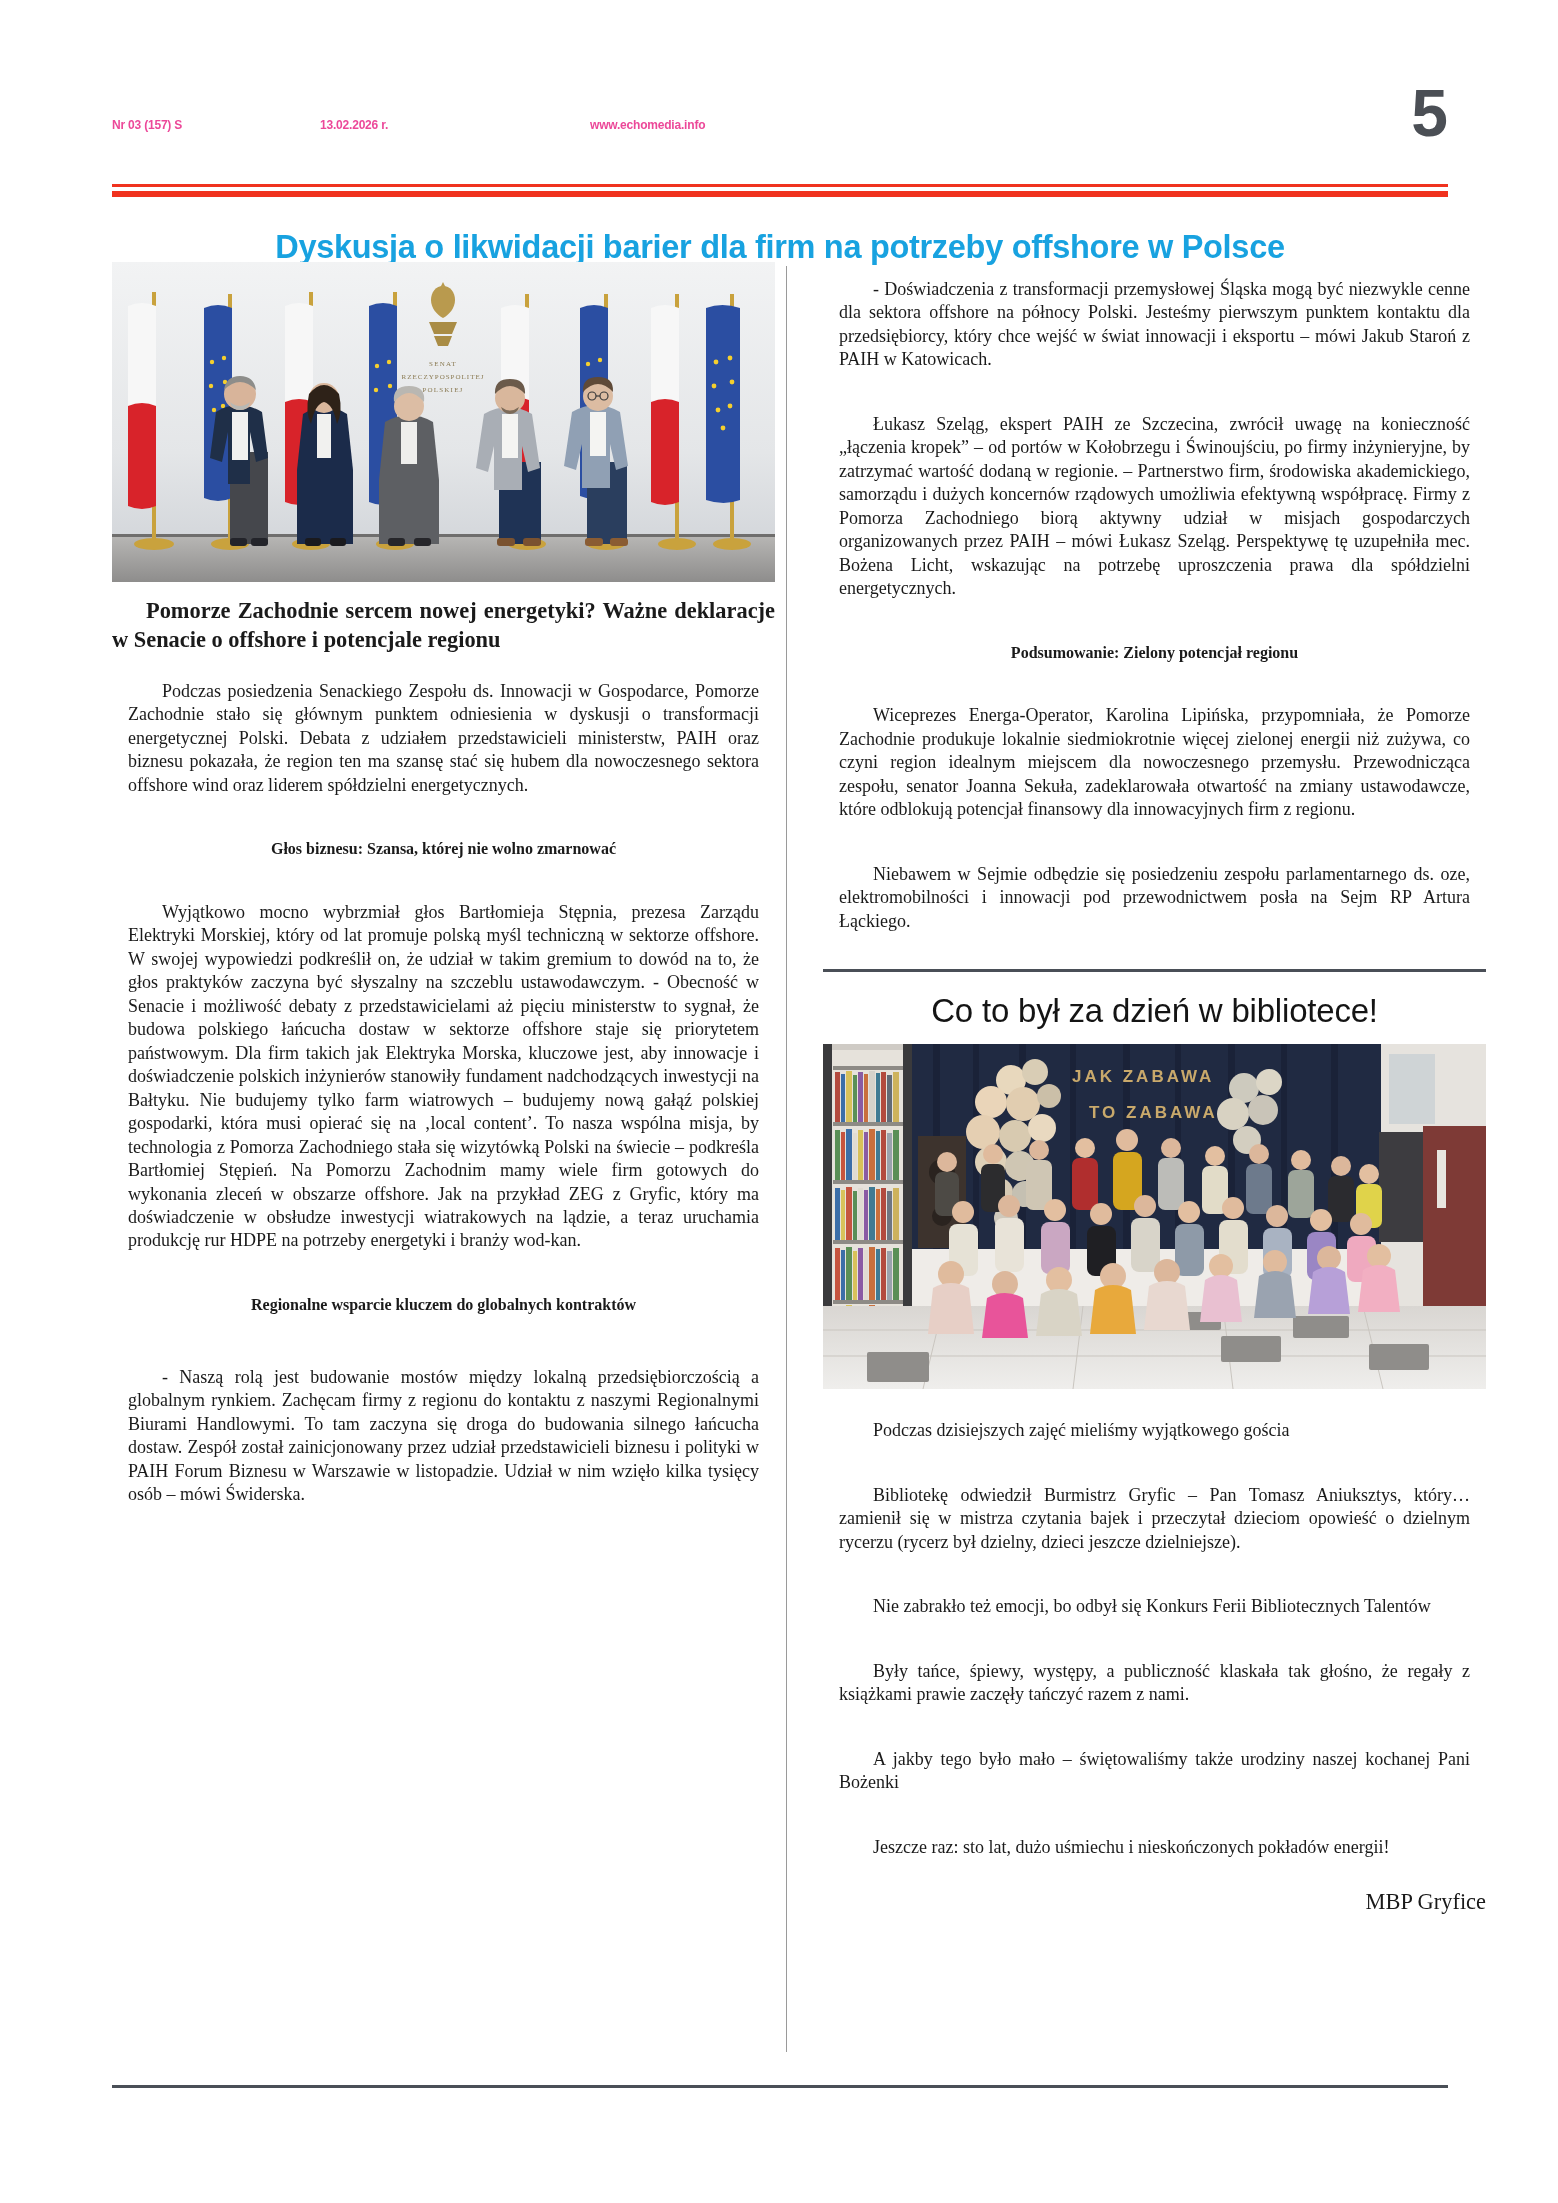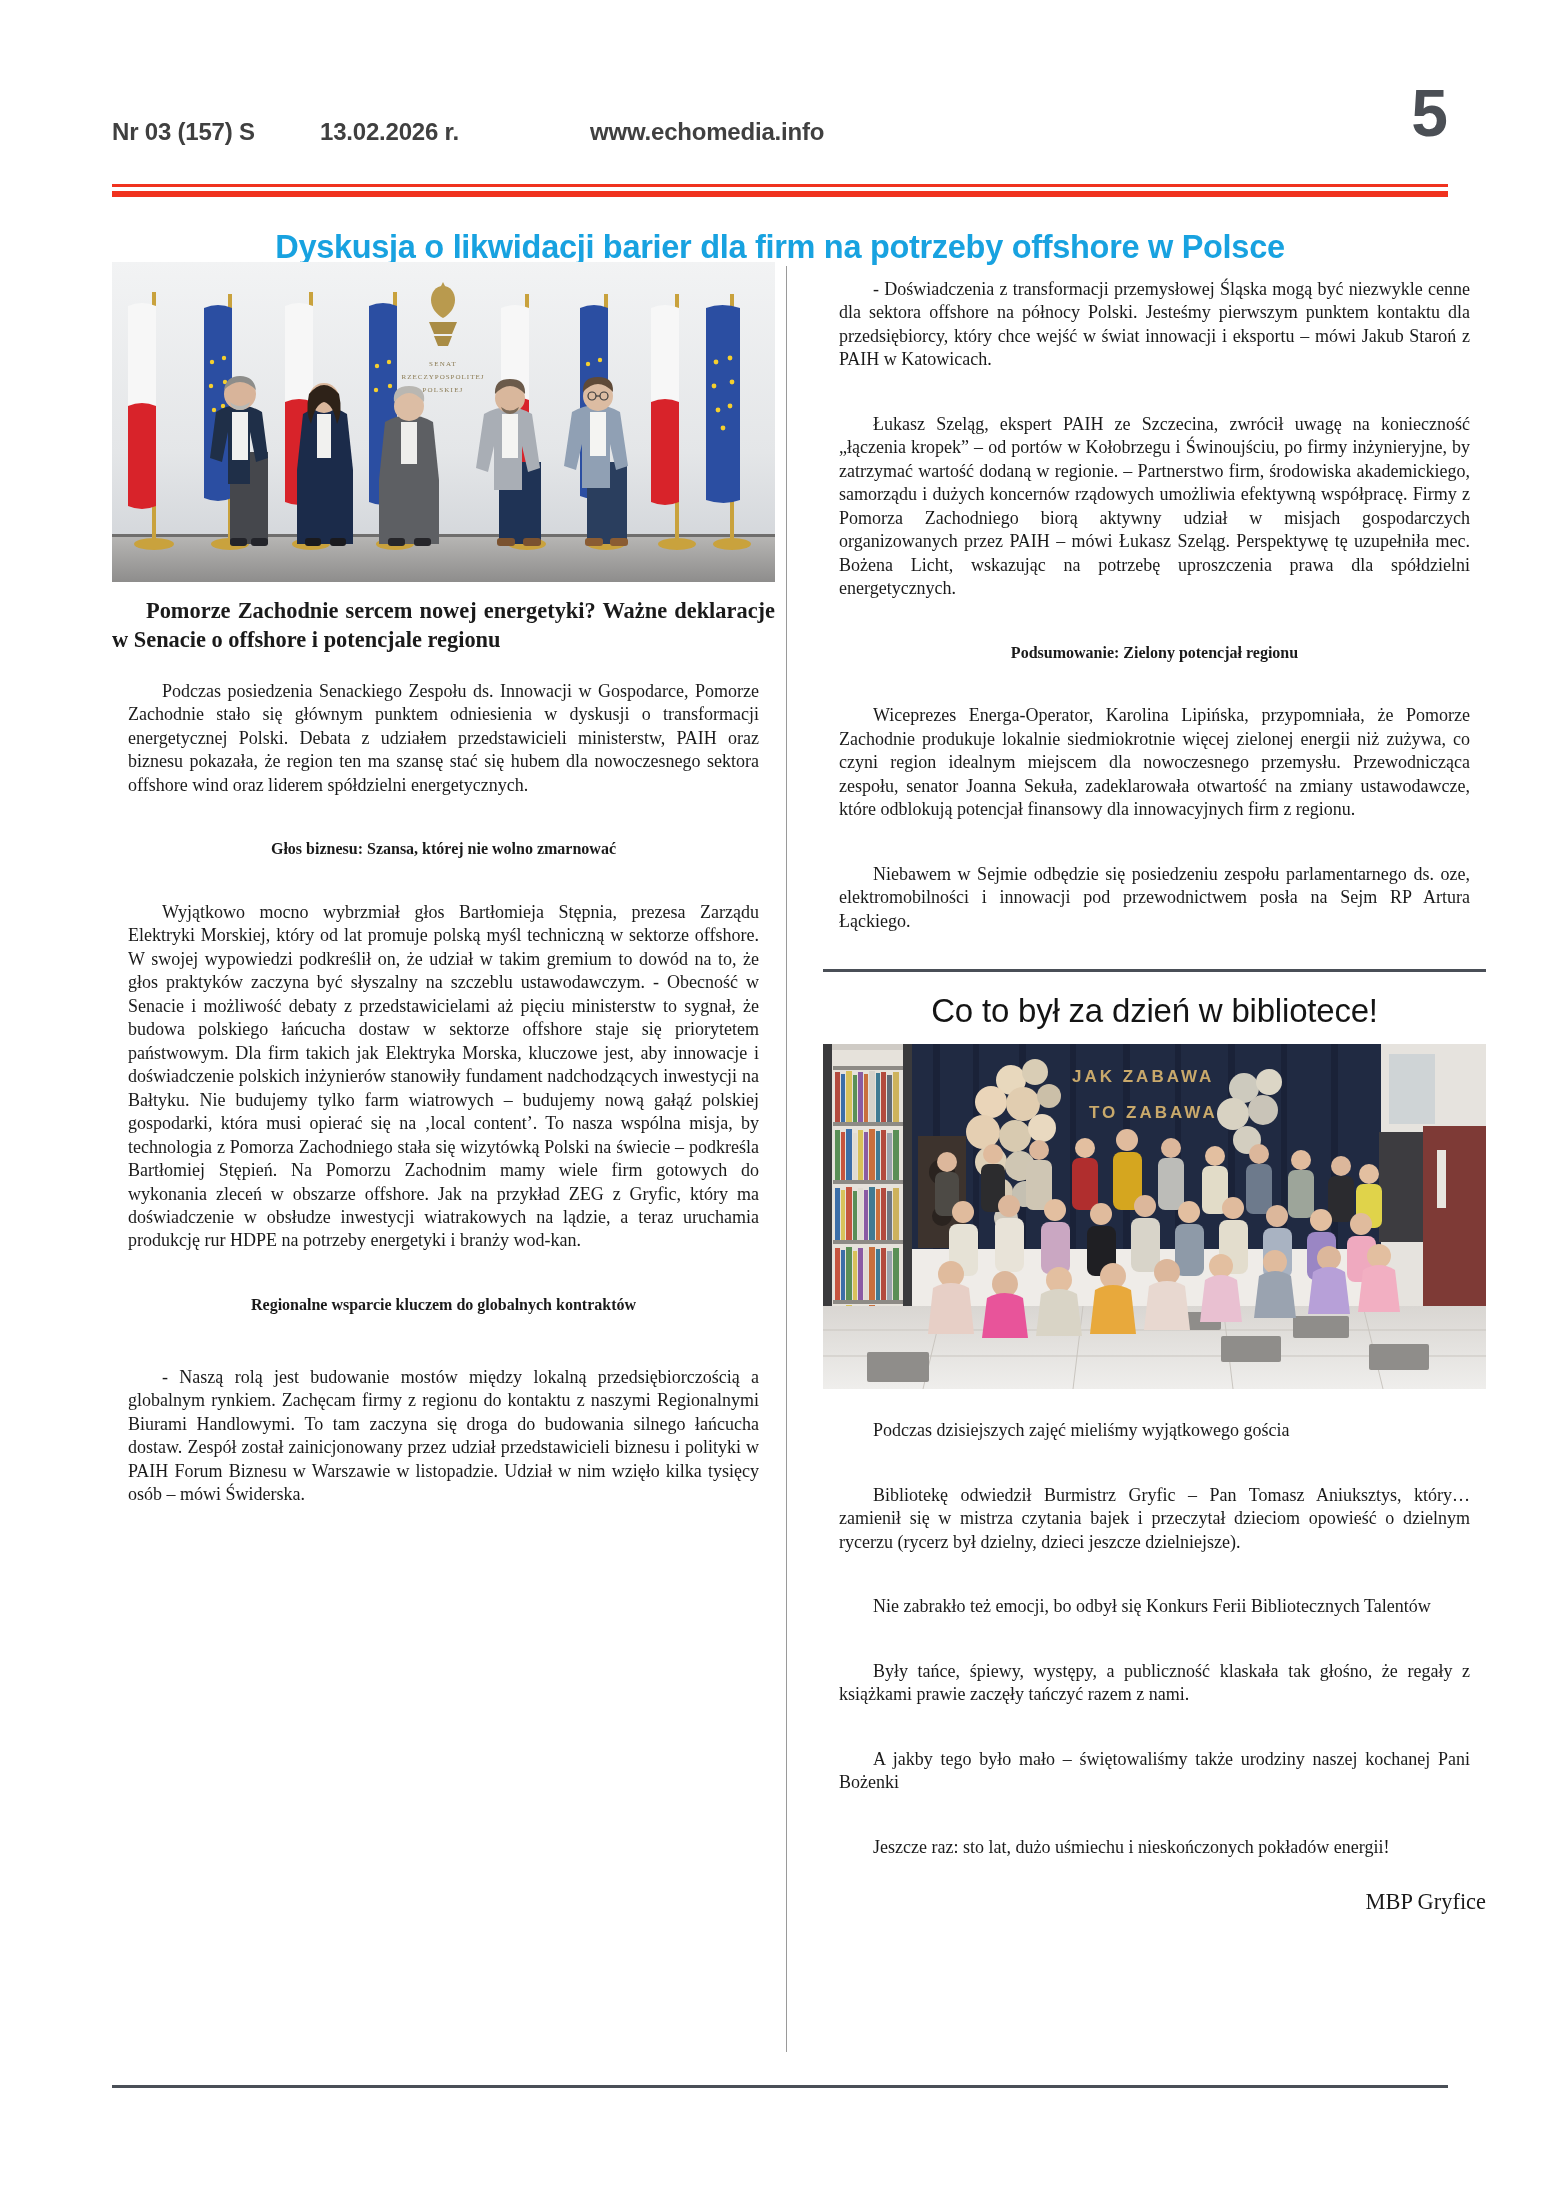--- a/index.html
+++ b/index.html
@@ -29,22 +29,22 @@
   .masthead {
     position: absolute;
     left: 112px;
     top: 118px;
     width: 1336px;
     height: 44px;
   }
   .masthead-line {
     font-family: "Liberation Sans", "DejaVu Sans", sans-serif;
     font-weight: bold;
-    font-size: 24px;
-    color: #404040;
+    font-size: 12px;
+    color: #ec4899;
     letter-spacing: -0.2px;
     position: absolute;
     top: 0;
     white-space: nowrap;
   }
   .mh-issue { left: 0; }
   .mh-date { left: 208px; }
   .mh-site { left: 478px; }
   .mh-pageno {
     position: absolute;

